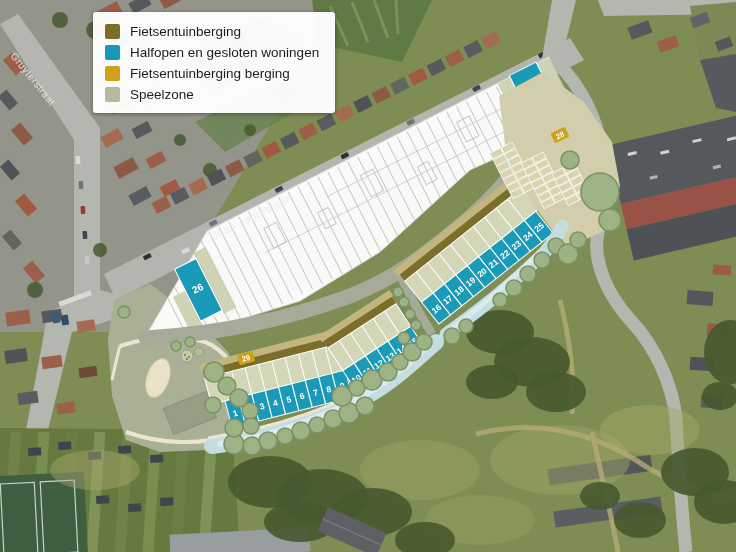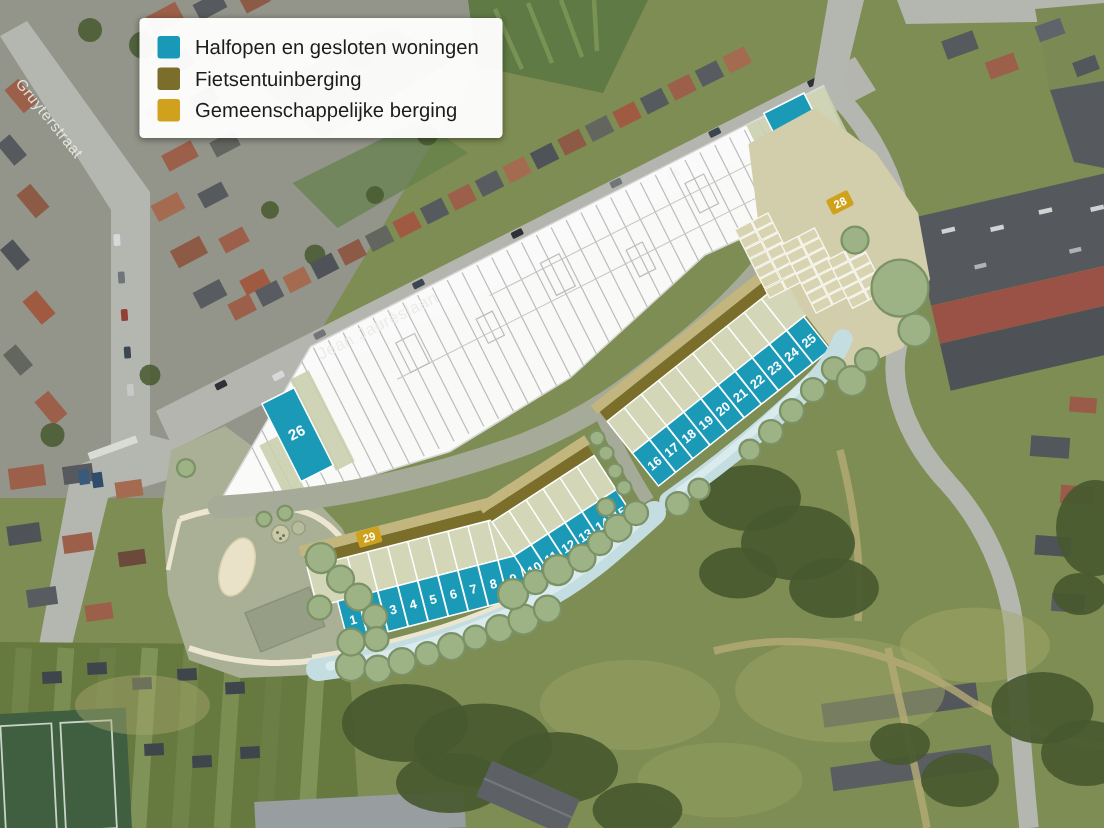--- a/index.html
+++ b/index.html
@@ -682,26 +682,30 @@
     </g>
 
     <text transform="translate(10,56) rotate(51)" class="street" font-size="10">Gruyterstraat</text>
     <text transform="translate(214,240) rotate(-26.5)" class="street" font-size="11">Jean Jaurèslaan</text>
   </g>
 </svg>
 
 <div class="legend">
   <ul id="legend-list">
     <li>
+      <span class="swatch" style="background: rgb(122, 110, 42);"></span>
+      <span class="lbl">Fietsentuinberging</span>
+        </li>
+    <li>
       <span class="swatch" style="background: rgb(24, 153, 184);"></span>
       <span class="lbl">Halfopen en gesloten woningen</span>
         </li>
     <li>
-      <span class="swatch" style="background: rgb(122, 110, 42);"></span>
-      <span class="lbl">Fietsentuinberging</span>
+      <span class="swatch" style="background: rgb(208, 161, 29);"></span>
+      <span class="lbl">Fietsentuinberging berging</span>
         </li>
     <li>
-      <span class="swatch" style="background: rgb(208, 161, 29);"></span>
-      <span class="lbl">Gemeenschappelijke berging</span>
+      <span class="swatch" style="background: rgb(180, 186, 158);"></span>
+      <span class="lbl">Speelzone</span>
         </li>
   </ul>
 </div>
 </div>
 
 </body></html>

